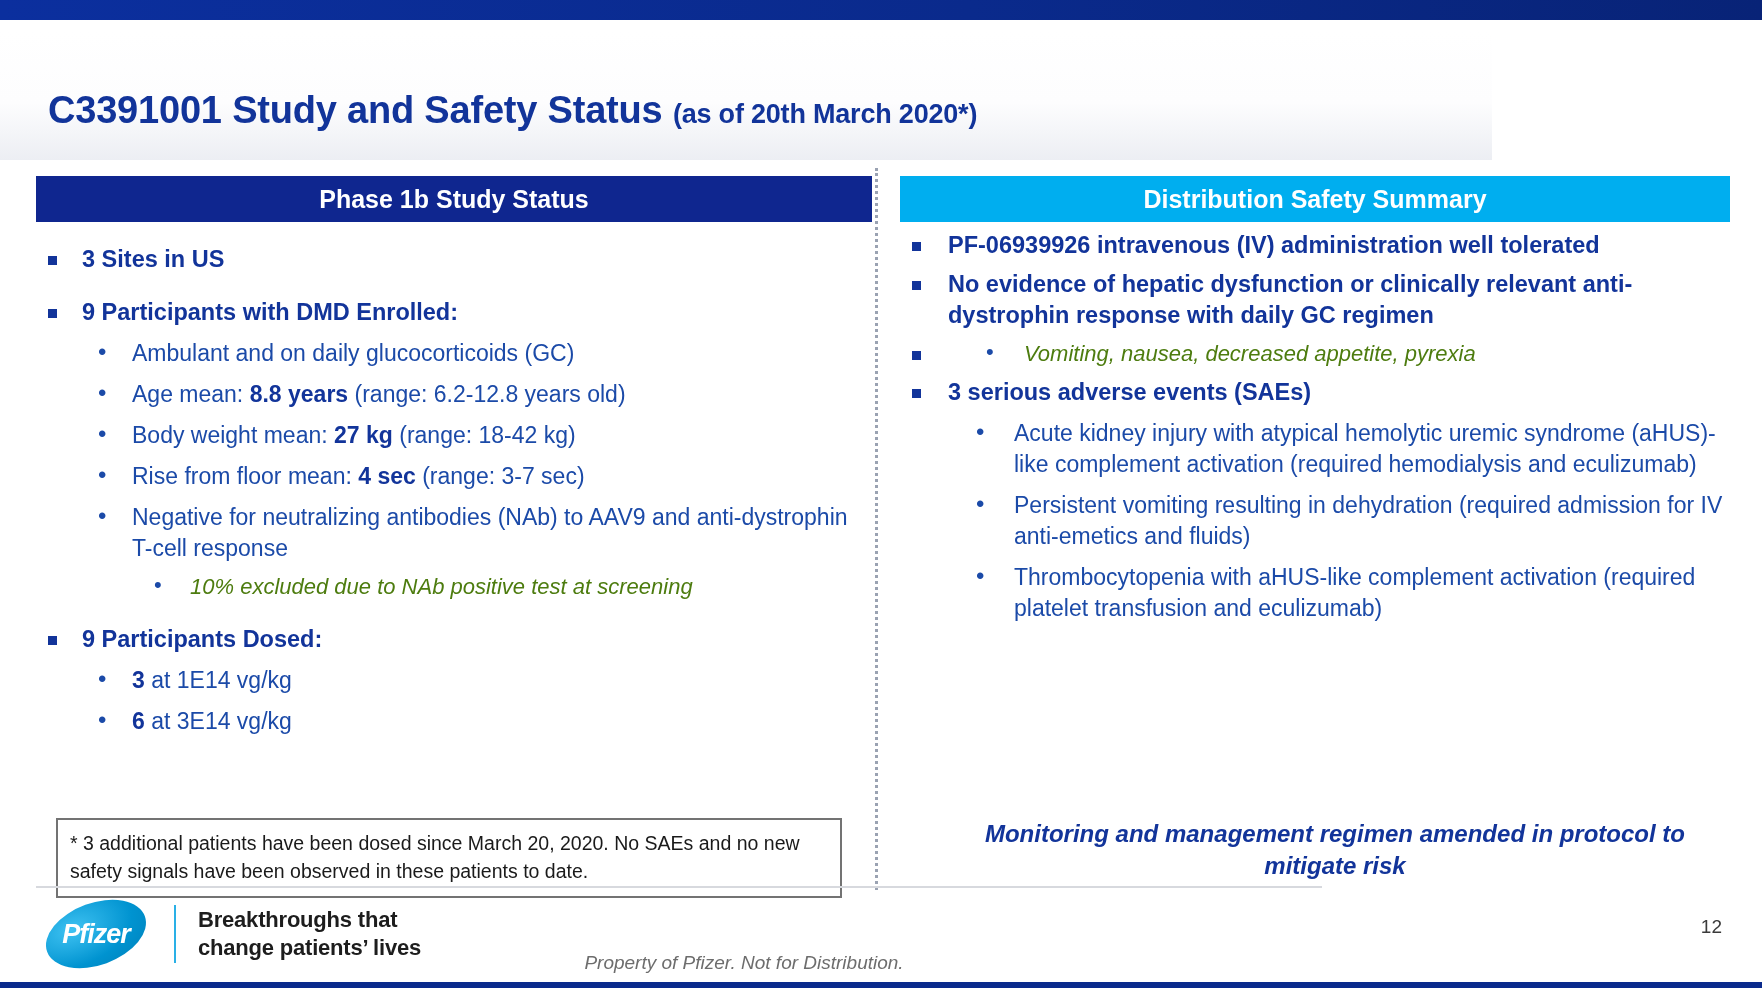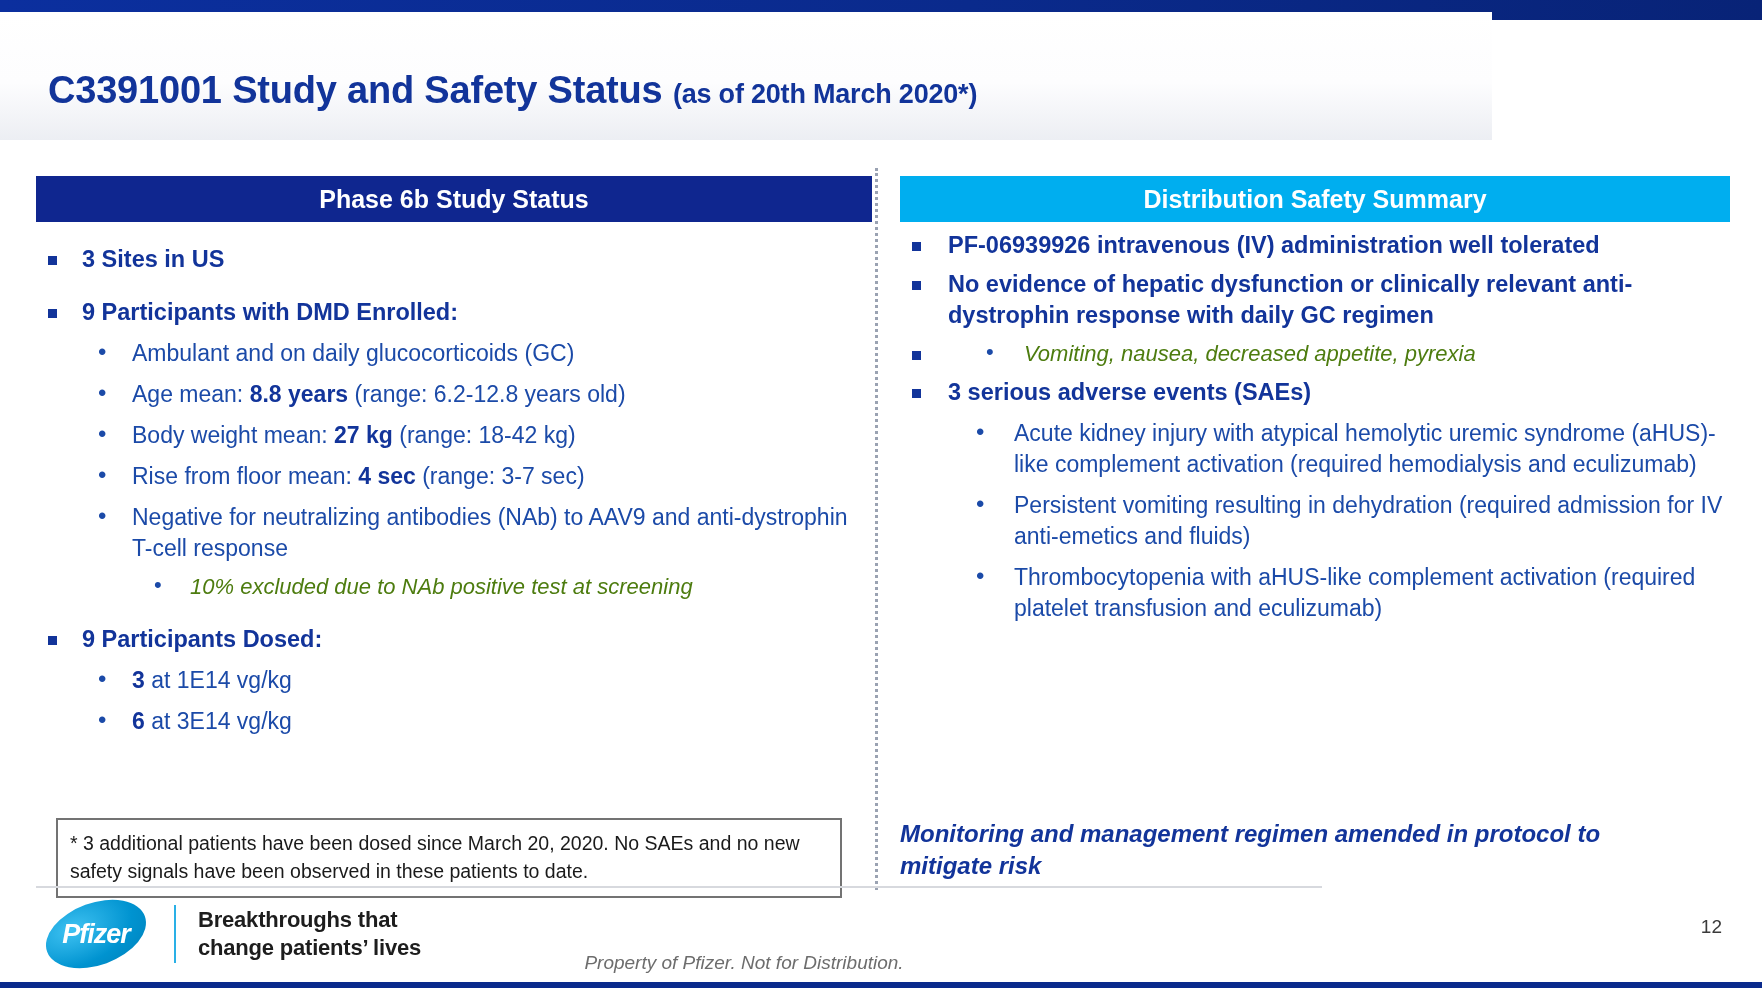--- a/index.html
+++ b/index.html
@@ -28,21 +28,21 @@
   }
   .top-strip-shade {
     position: absolute;
     left: 0; top: 0;
     width: 1762px; height: 20px;
     background: linear-gradient(90deg, #0b2f9e 0%, #0a2a8c 55%, #082377 100%);
   }
   
   .title-band {
     position: absolute;
-    left: 0; top: 12px;
+    left: 0; top: 32px;
     width: 1492px; height: 128px;
     background: linear-gradient(180deg, #ffffff 0%, #fdfdfe 55%, #eceef3 100%);
   }
   .title-text {
     position: absolute;
     left: 48px; top: 57px;
     color: #12349a;
     font-weight: bold;
     font-size: 38px;
     letter-spacing: -0.2px;
@@ -173,24 +173,24 @@
     background: #ffffff;
     padding: 9px 12px 11px 12px;
     box-sizing: border-box;
     color: #1a1a1a;
     font-size: 19.5px;
     line-height: 28px;
   }
   
   .closing {
     position: absolute;
-    left: 900px;
+    left: 940px;
     top: 818px;
     width: 790px;
-    text-align: left;
+    text-align: center;
     color: #12349a;
     font-weight: bold;
     font-style: italic;
     font-size: 24px;
     line-height: 32px;
   }
   
   .footer-rule {
     position: absolute;
     left: 36px; top: 886px;
@@ -270,21 +270,21 @@
 
   <div class="title-band">
     <div class="title-text">
       <span>C3391001 Study and Safety Status</span><span>&nbsp;</span><span class="title-sub">(as of 20th March 2020*)</span>
     </div>
   </div>
 
   <div class="divider"></div>
 
   <div class="col col-left">
-    <div class="col-header hdr-navy">Phase 6b Study Status</div>
+    <div class="col-header hdr-navy">Phase 1b Study Status</div>
 
     <ul class="lvl1">
 
       <li class="b1">
         <span>3 Sites in US</span>
       </li>
 
       <li class="b1">
         <span>9 Participants with DMD Enrolled:</span>
         <ul class="lvl2">

